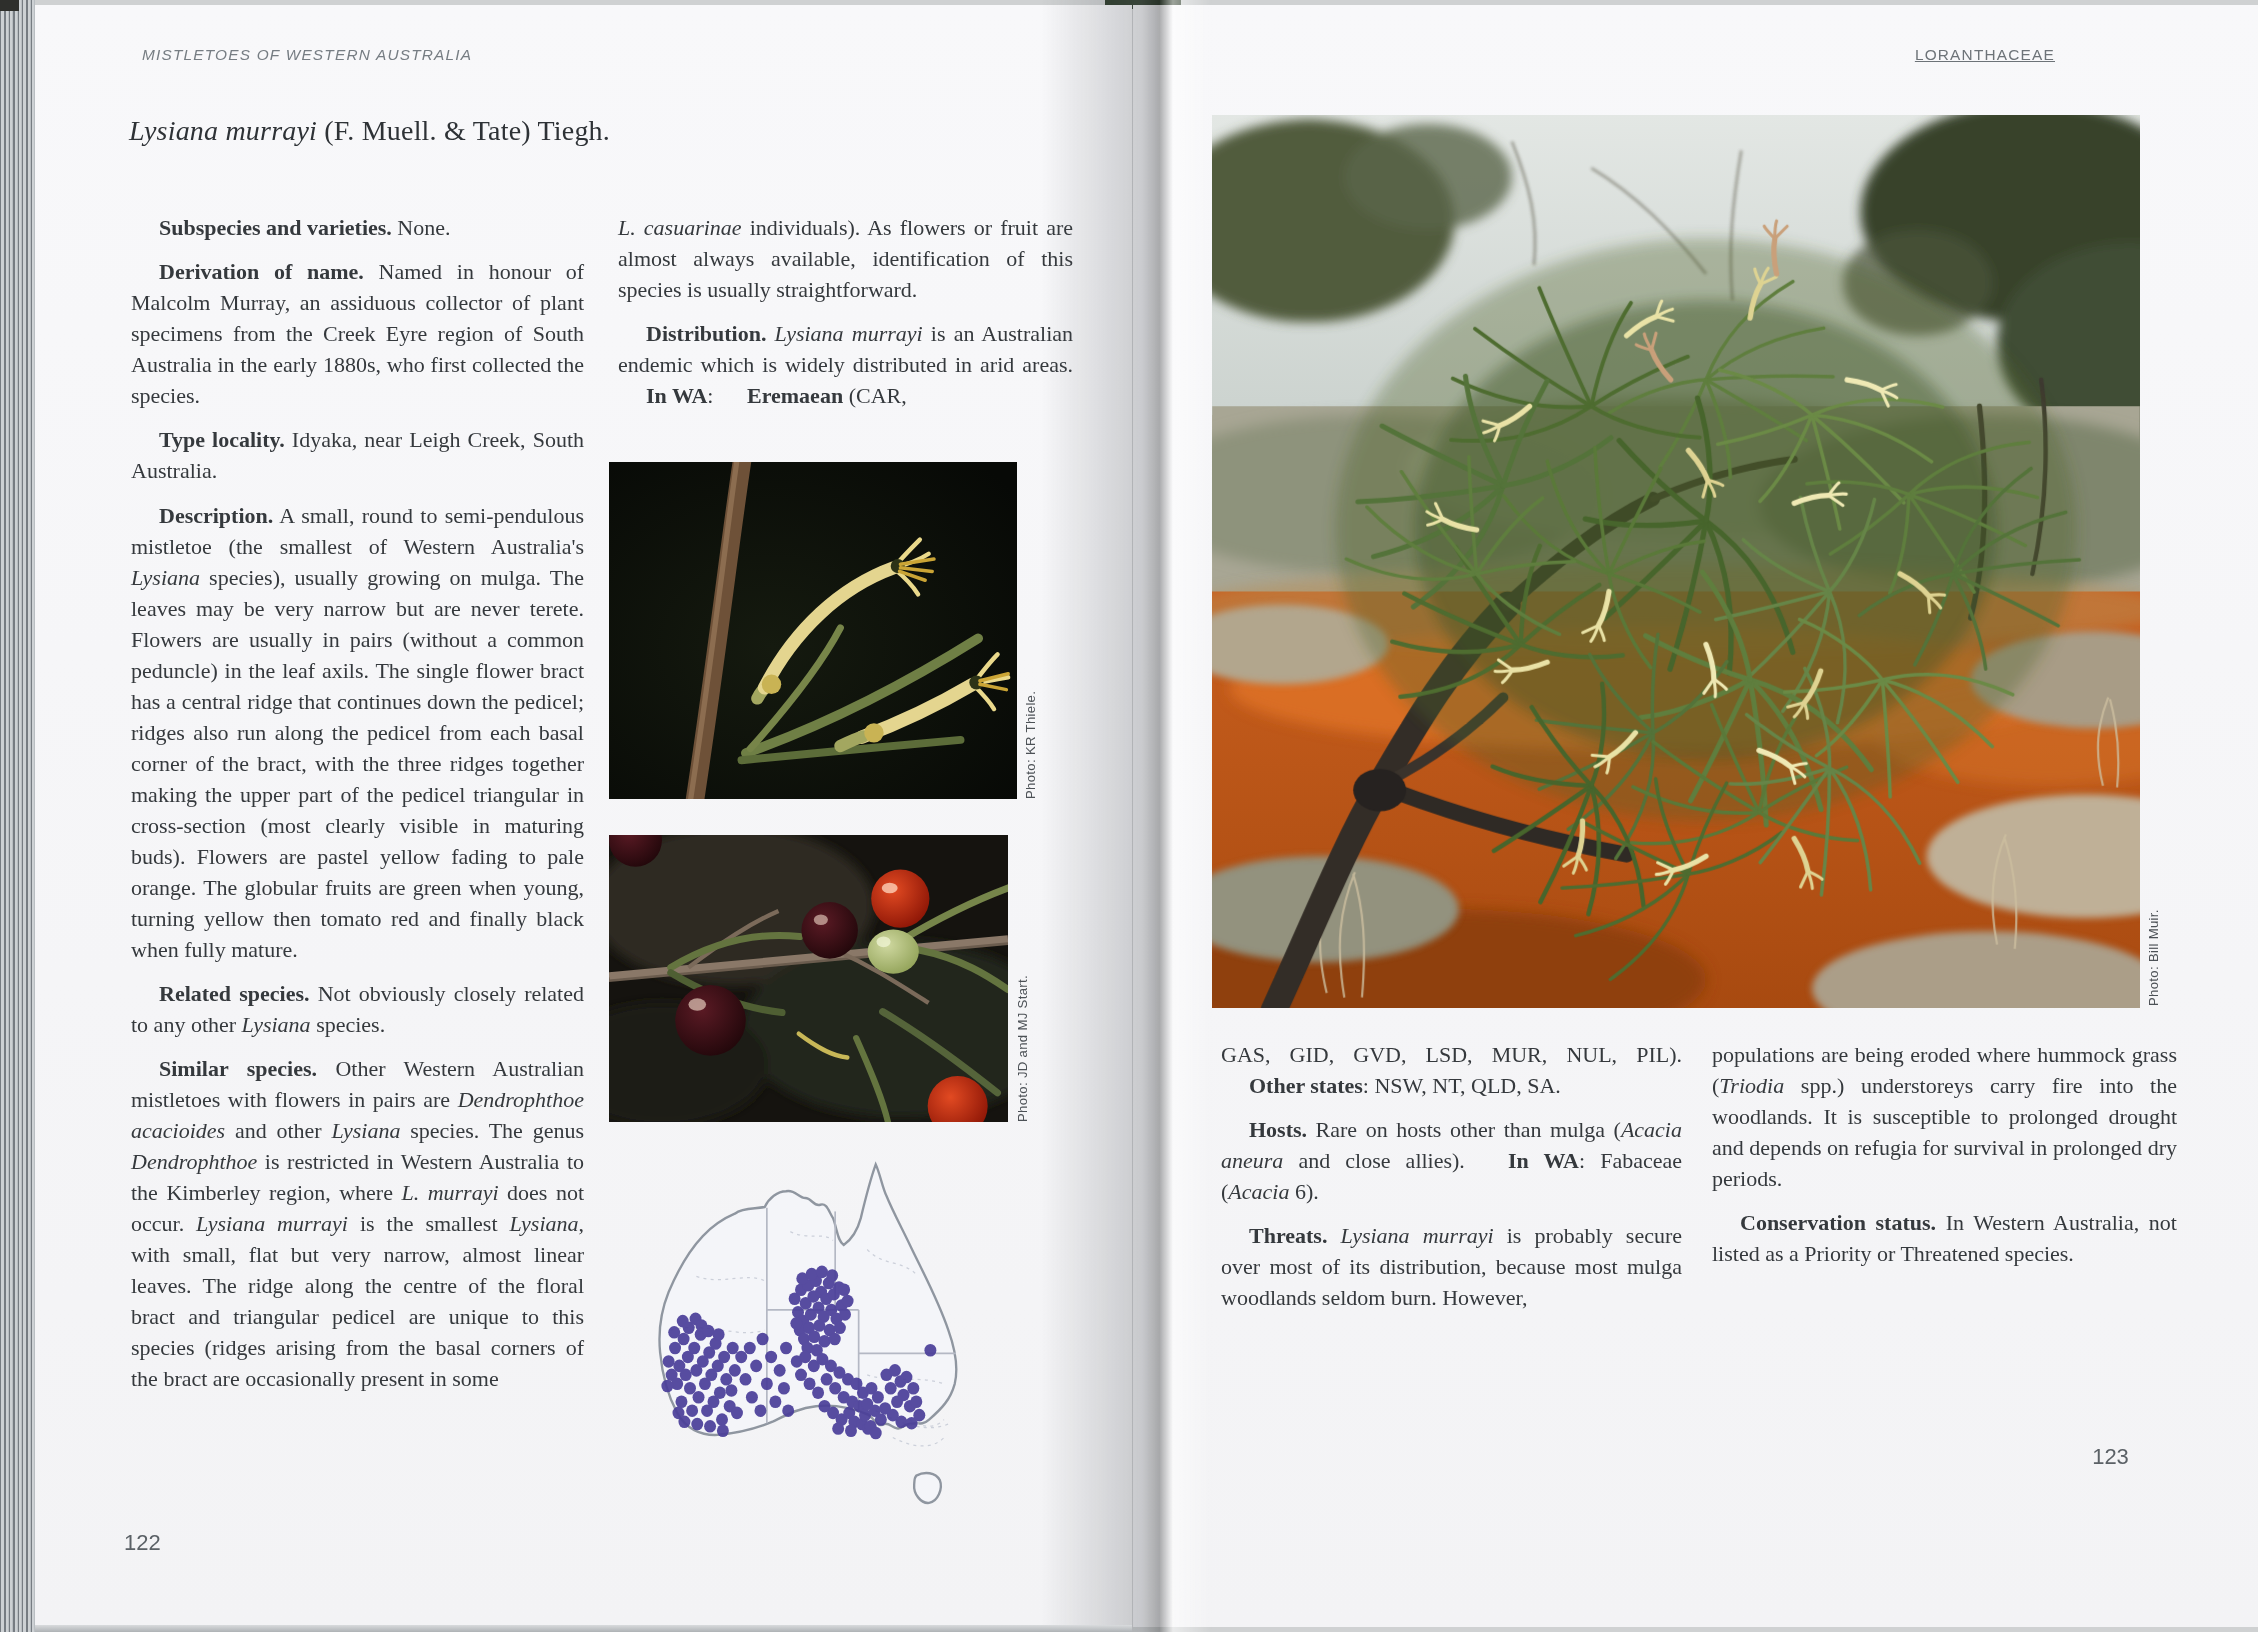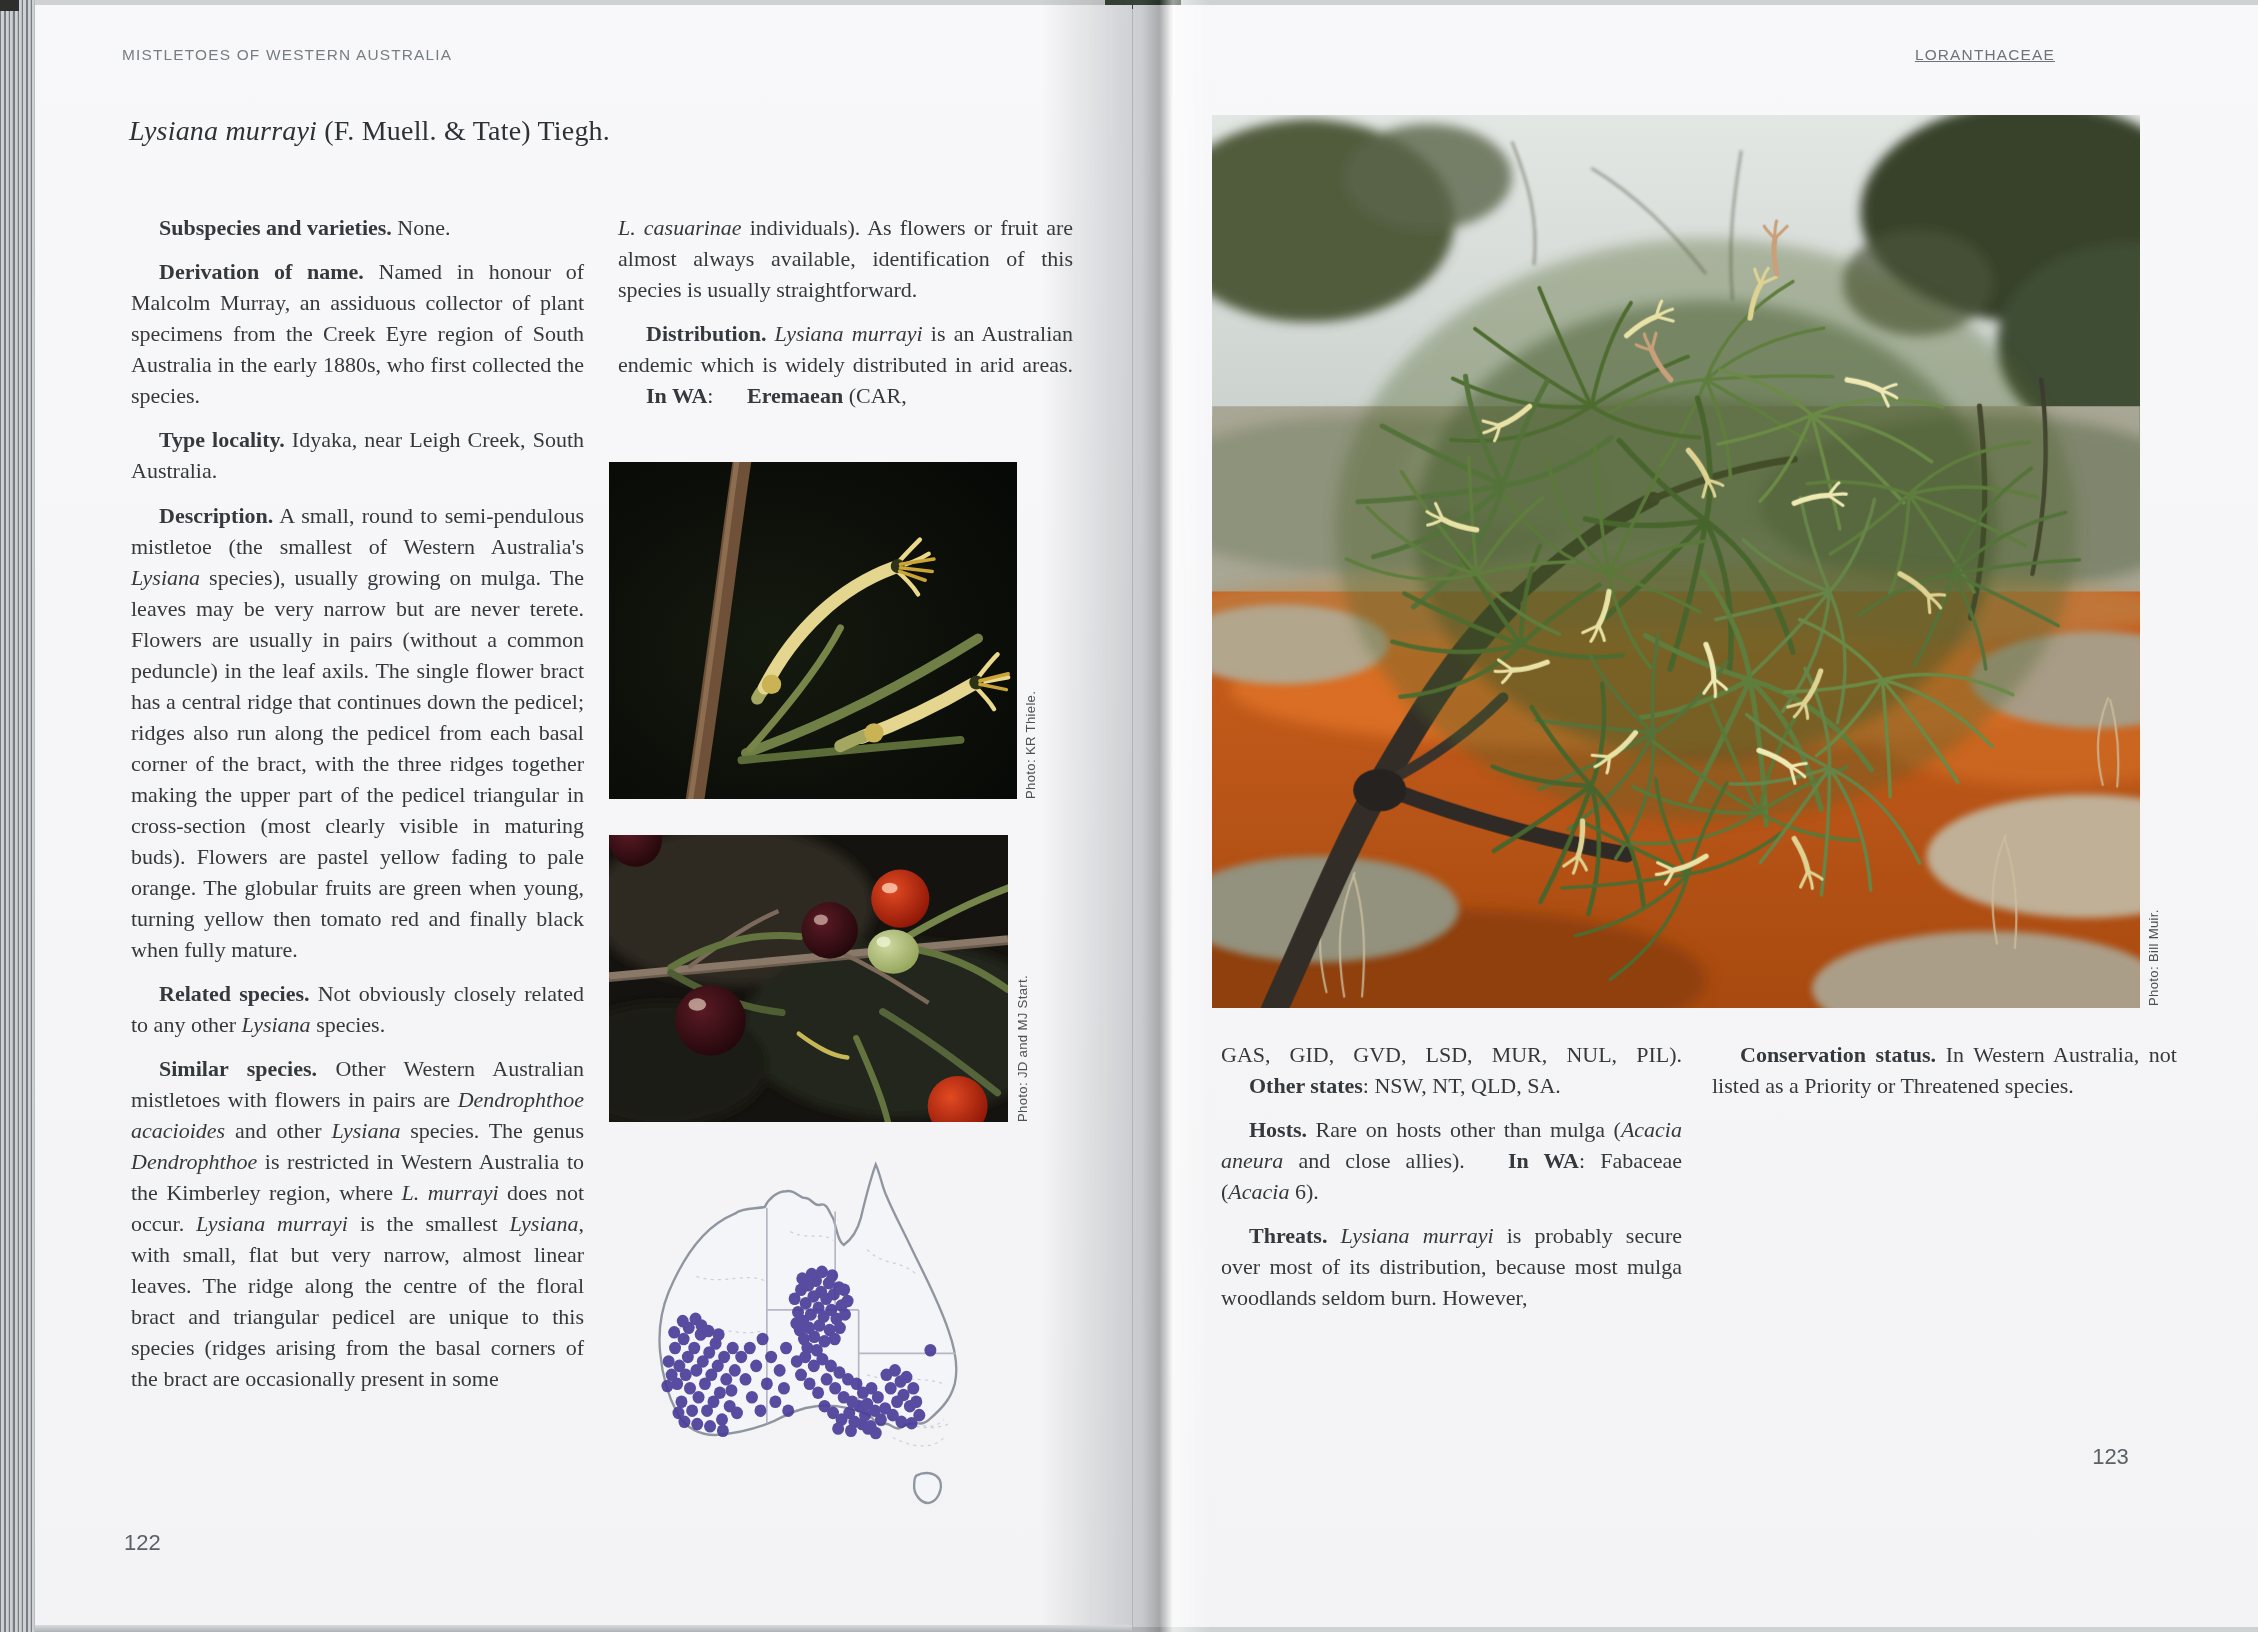--- a/index.html
+++ b/index.html
@@ -24,21 +24,21 @@
     background:linear-gradient(90deg,rgba(0,0,0,0) 0%,rgba(100,104,110,.30) 52%,rgba(44,46,48,.38) 61%,rgba(255,255,255,.55) 68%,rgba(255,255,255,0) 88%);
   }
   #bottom-edge{
     position:absolute;left:35px;top:1625px;width:1097px;height:7px;
     background:linear-gradient(180deg,#d9dbdd,#aeb2b5);
   }
   .running-head{
     position:absolute;top:46px;font-family:"Liberation Sans",sans-serif;
     font-size:15.4px;letter-spacing:1.2px;color:#767d83;font-weight:400;
   }
-  #lp-header{left:122px;}
+  #lp-header{left:142px;font-style:italic;}
   #rp-header{left:1812px;width:243px;text-align:right;color:#6d7378;text-decoration:underline;}
   #title{
     position:absolute;left:129px;top:115px;font-size:28px;color:#2e3236;letter-spacing:0.2px;
   }
   #title .species{font-style:italic;}
   .col{position:absolute;text-align:justify;font-size:22px;line-height:31px;color:#35393d;}
   .col p{margin:0 0 13.2px 0;}
   .r-b{font-weight:700;margin-left:28px;}
   .r-i{font-style:italic;}
   #lp-col1{left:131px;top:212px;width:453px;}
@@ -491,20 +491,21 @@
 </div>
 <div id="credit-habit" class="credit noselect">Photo: Bill Muir.</div>
 
 <div id="rp-col1" class="col">
   <p><span class="r-n">GAS, GID, GVD, LSD, MUR, NUL, PIL). </span><span class="r-b">Other states</span><span class="r-n">: NSW, NT, QLD, SA.</span></p>
   <p><span class="r-b">Hosts.</span><span class="r-n"> Rare on hosts other than mulga (</span><span class="r-i">Acacia aneura</span><span class="r-n"> and close allies). </span><span class="r-b">In WA</span><span class="r-n">: Fabaceae (</span><span class="r-i">Acacia</span><span class="r-n"> 6).</span></p>
   <p><span class="r-b">Threats.</span><span class="r-n"> </span><span class="r-i">Lysiana murrayi</span><span class="r-n"> is probably secure over most of its distribution, because most mulga woodlands seldom burn. However,</span></p>
 </div>
 
 <div id="rp-col2" class="col">
+  <p><span class="r-n">populations are being eroded where hummock grass (</span><span class="r-i">Triodia</span><span class="r-n"> spp.) understoreys carry fire into the woodlands. It is susceptible to prolonged drought and depends on refugia for survival in prolonged dry periods.</span></p>
   <p><span class="r-b">Conservation status.</span><span class="r-n"> In Western Australia, not listed as a Priority or Threatened species.</span></p>
 </div>
 
 <div id="pn-right" class="page-number noselect">123</div>
 
 <div id="gutter-shadow"></div>
 <div id="bottom-edge"></div>
 
 
 </body></html>

